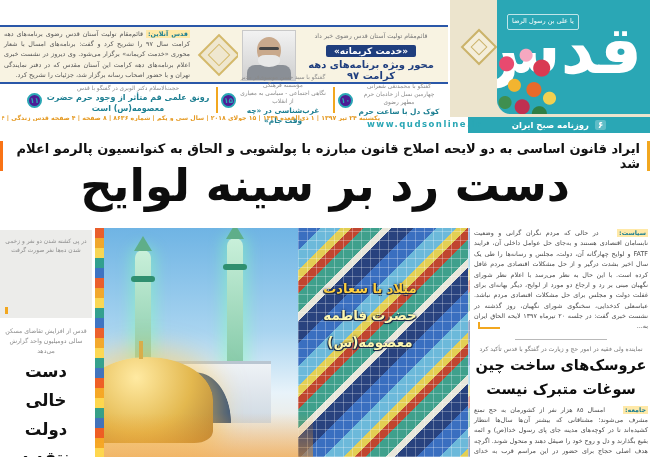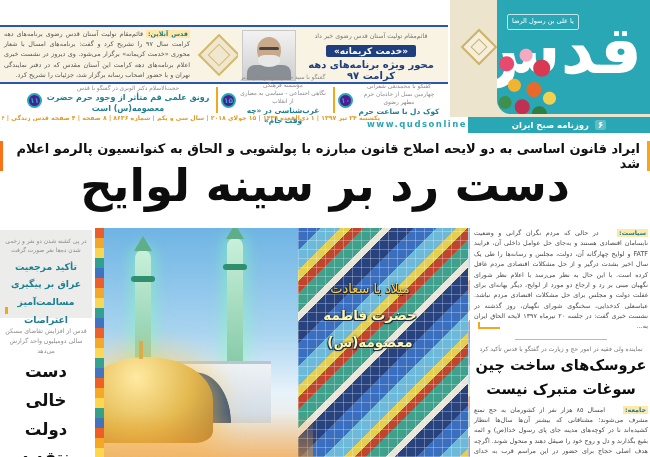--- a/index.html
+++ b/index.html
@@ -92,21 +92,21 @@
   .iwan{position:absolute;left:26px;bottom:34px;width:150px;height:62px;
     background:radial-gradient(ellipse 36px 52px at 50% 100%, #31517e 0 96%, transparent 98%),linear-gradient(#eef2f6,#cfd9e2);
     border-top:3px solid #b9c6d2;}
   .dome{position:absolute;left:-14px;bottom:14px;width:132px;height:86px;border-radius:50% 50% 14% 14%;
     background:radial-gradient(circle at 42% 24%,#ffeaa2,#e3b84f 55%,#b9893a 95%);box-shadow:0 0 26px 8px rgba(255,200,80,.55);}
   .dome:after{content:"";position:absolute;top:-16px;left:58px;width:4px;height:18px;background:#d8ad4a;}
   .warm-glow{position:absolute;left:0;bottom:0;width:58%;height:44px;background:linear-gradient(0deg,rgba(240,150,40,.55),transparent);}
   .edge-lights{position:absolute;left:0;top:0;width:9px;height:100%;opacity:.95;
     background:repeating-linear-gradient(180deg,#ef5a22 0 10px,#f6a623 10px 20px,#ffd84d 20px 30px,#2e9e8a 30px 40px,#3a6fc0 40px 50px);}
   .overlay-text{position:absolute;right:14px;top:48px;width:172px;text-align:center;line-height:2.0;}
-  .ov1,.ov3{display:block;color:#ffcf3f;font-weight:normal;font-size:13px;text-shadow:0 0 3px #1a2a4a,1px 1px 0 #1a2a4a,-1px 1px 0 #1a2a4a;}
+  .ov1,.ov3{display:block;color:#ffcf3f;font-weight:bold;font-size:13px;text-shadow:0 0 3px #1a2a4a,1px 1px 0 #1a2a4a,-1px 1px 0 #1a2a4a;}
   .ov2{display:block;color:#fdf7b0;font-weight:bold;font-size:13.5px;text-shadow:0 0 3px #1a2a4a,1px 1px 0 #1a2a4a,-1px 1px 0 #1a2a4a;text-align:center;}
 
   
   .rcol{position:absolute;right:2px;top:228px;width:174px;}
   .par{font-size:6.4px;color:#4a4a4a;text-align:justify;line-height:1.62;}
   .tag{background:#ffe9a8;color:#1d7f92;font-weight:bold;padding:0 2px;margin-left:14px;}
   .more-mark{width:22px;height:7px;border-left:2px solid #f2a71f;border-bottom:2px solid #f2a71f;margin:1px 0 0 4px;float:left;}
   .rdivider{width:92px;border-top:1px solid #b9b9b9;margin:7px auto 5px;}
   .a2-kicker{font-size:6.1px;color:#777;text-align:center;}
   .a2-headline{font-size:14.5px;font-weight:bold;color:#0d0d0d;text-align:center;line-height:1.65;margin:2px 0 3px;}
@@ -177,21 +177,20 @@
     <div class="page-circle">۱۱</div>
   </div>
 
   <div class="kicker-line">
     <span>ایراد قانون اساسی به دو لایحه اصلاح قانون مبارزه با پولشویی و الحاق به کنوانسیون پالرمو اعلام شد</span>
   </div>
   <div class="banner-headline">دست رد بر سینه لوایح خودتحریمی</div>
 
   <div class="lc-box1">
     <div class="k">در پی کشته شدن دو نفر و زخمی شدن ده‌ها نفر صورت گرفت</div>
-    <div class="h">تأکید مرجعیت عراق بر پیگیری مسالمت‌آمیز اعتراضات</div>
     <div class="lc-tick"></div>
   </div>
   <div class="lc-story2">
     <div class="k">قدس از افزایش تقاضای مسکن سالی دومیلیون واحد گزارش می‌دهد</div>
     <div class="h">دست خالی دولت منتقد در تأمین مسکن مردم</div>
   </div>
 
   <div class="photo">
     <div class="mosaic"></div>
     <div class="minaret minaret-1"></div>

